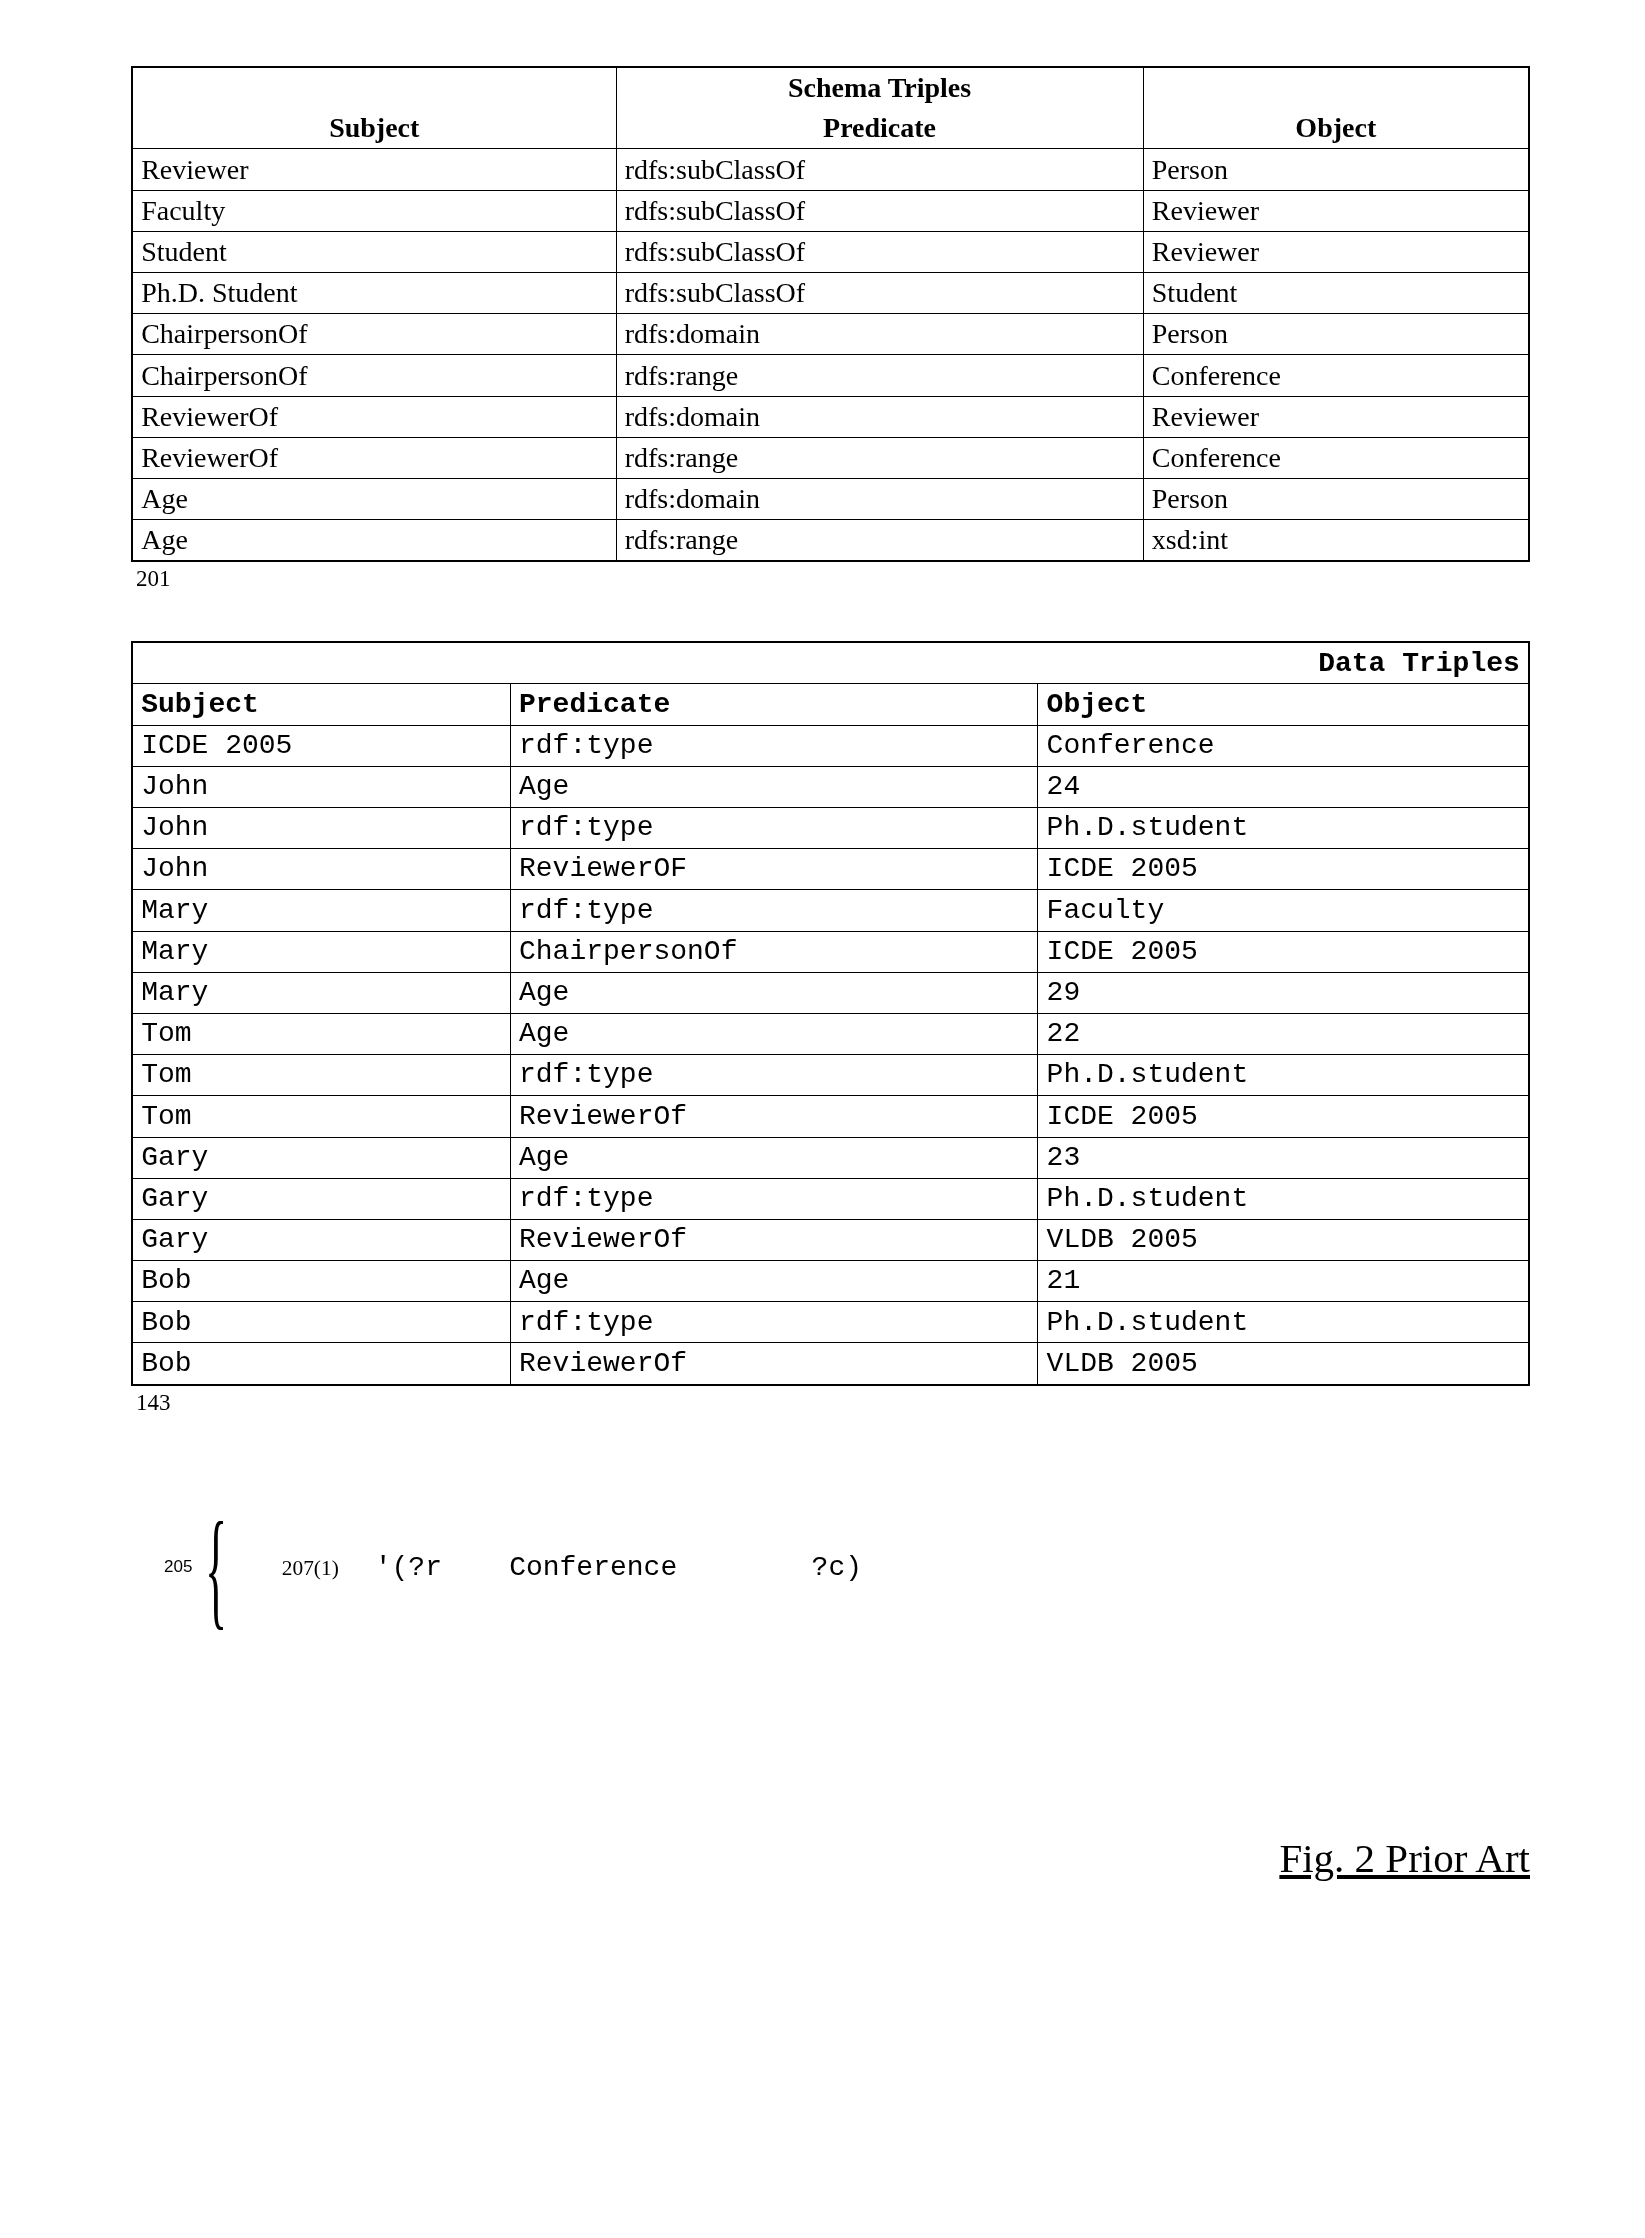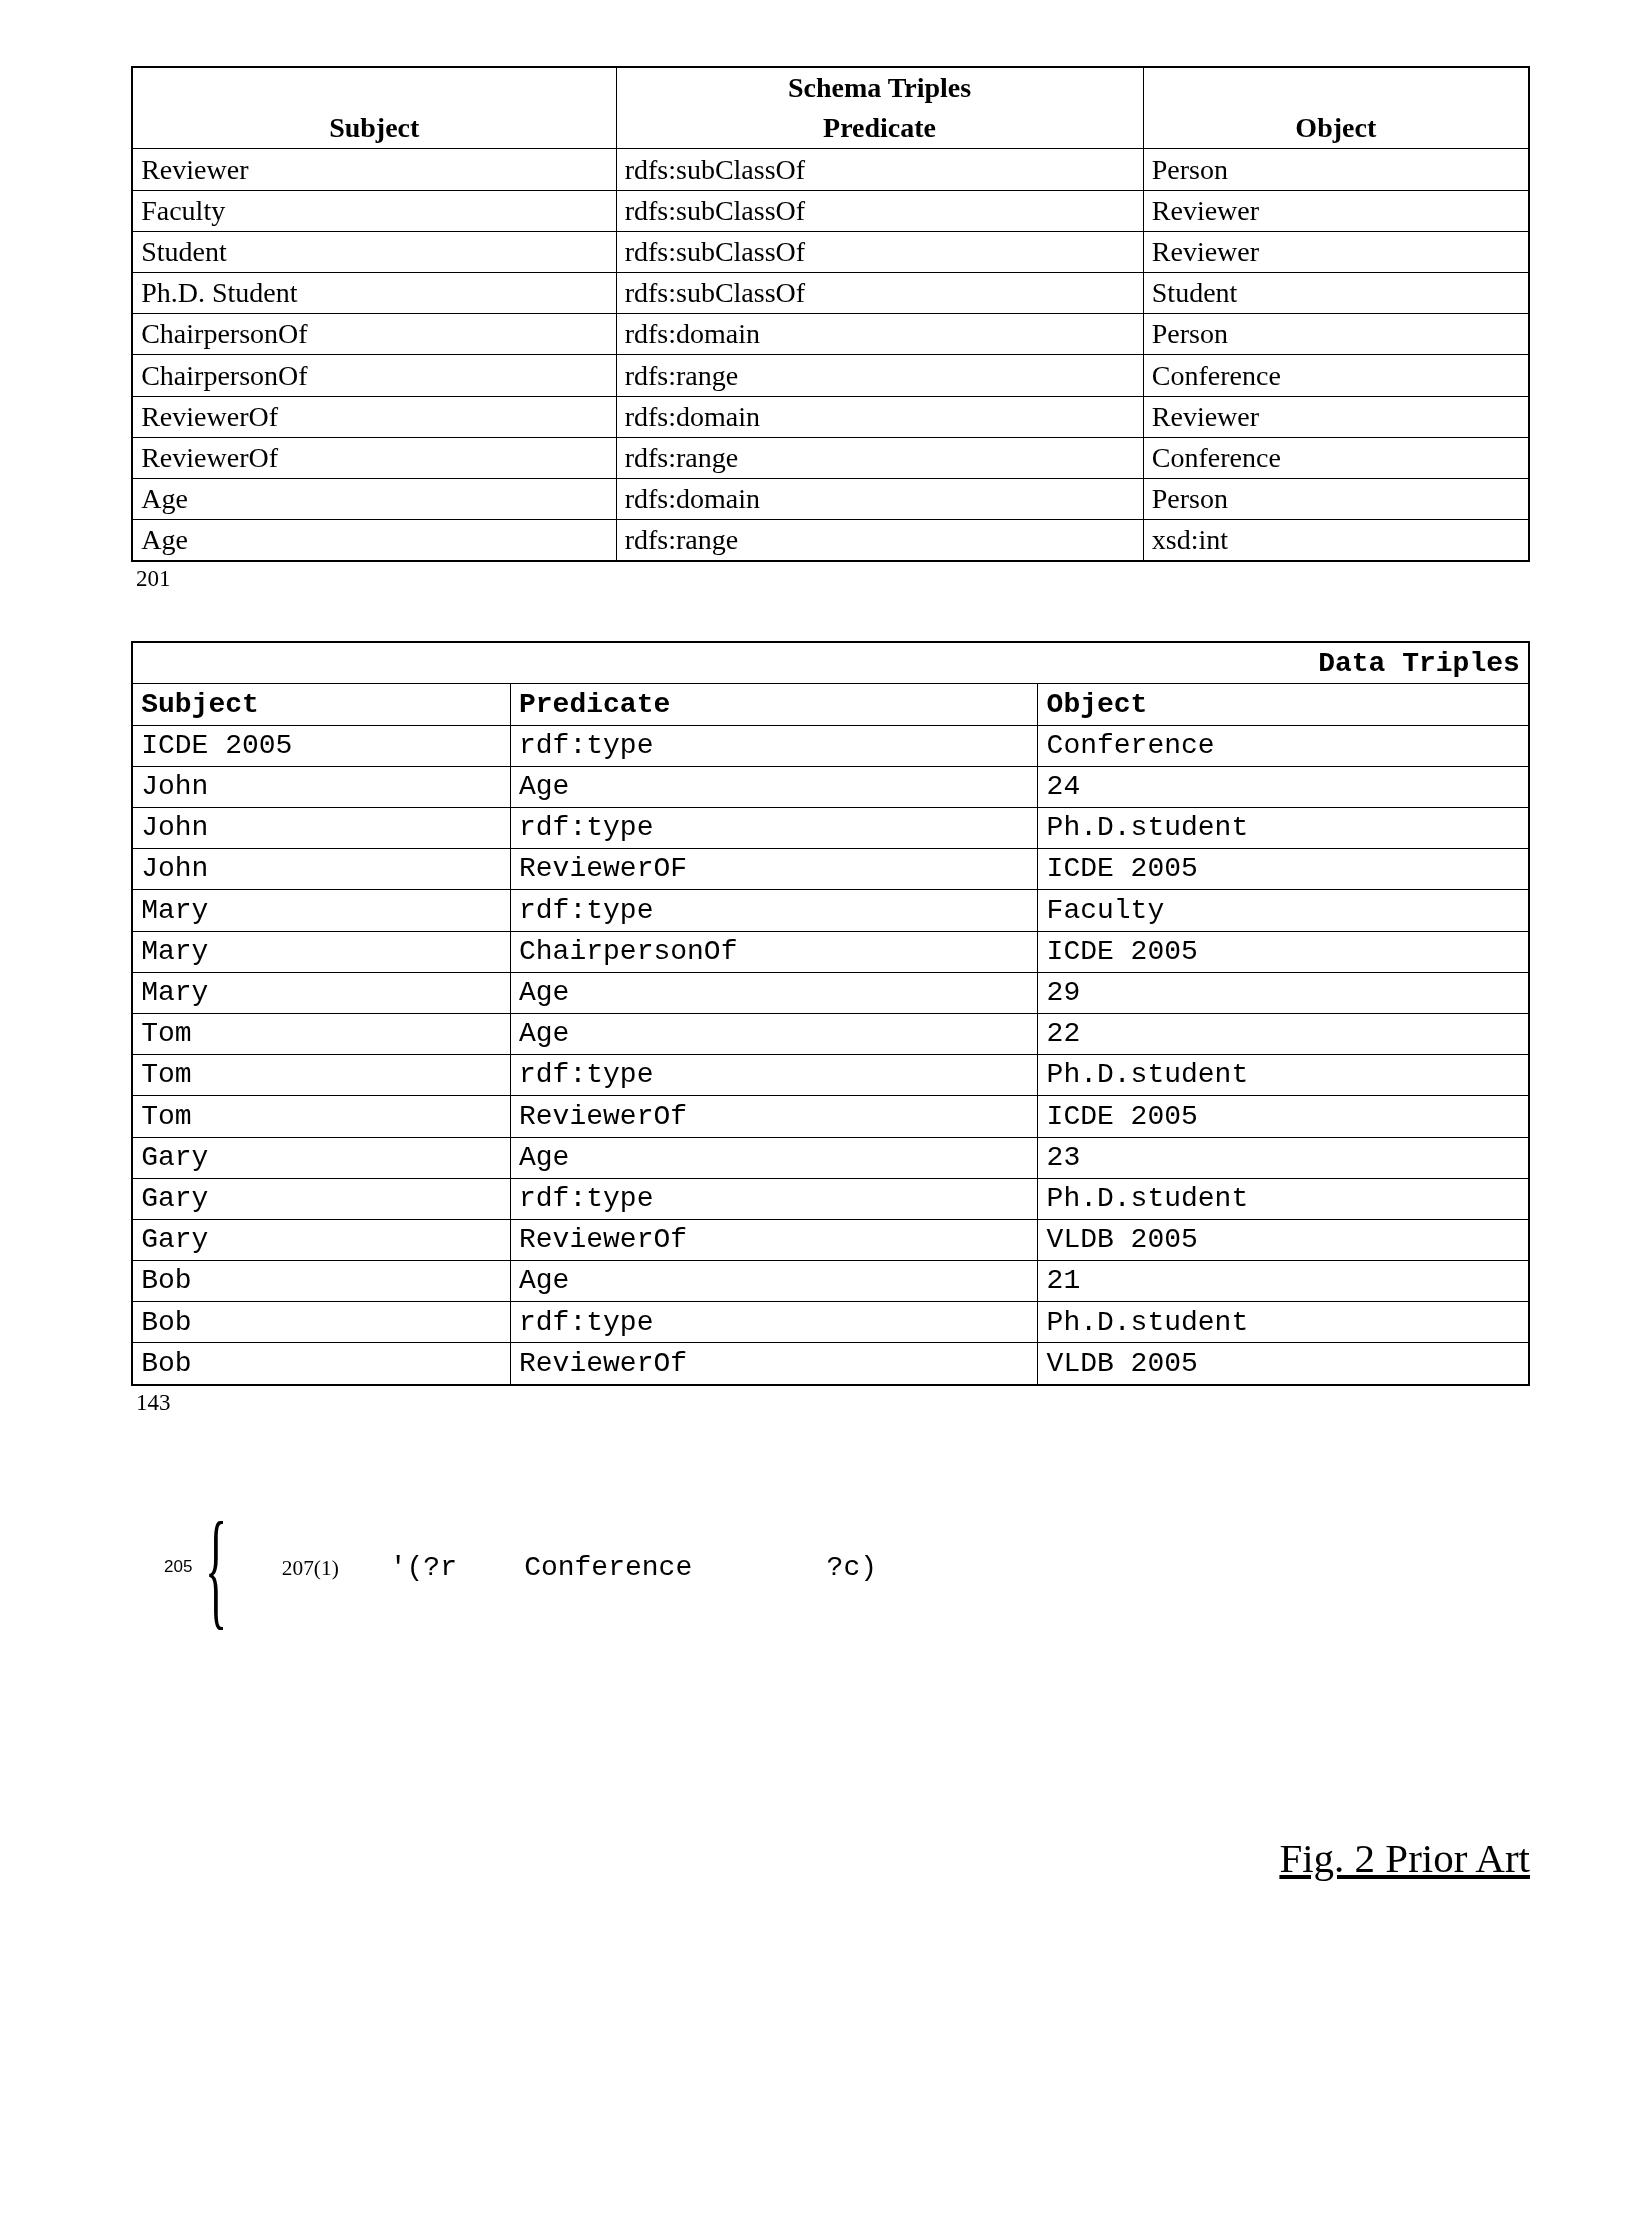--- a/index.html
+++ b/index.html
@@ -78,21 +78,21 @@
     transform-origin: left center;
   }
   .query-lines {
     display: flex;
     flex-direction: column;
     gap: 6.6px;
   }
   .query-line {
     display: flex;
     align-items: baseline;
-    gap: 26px;
+    gap: 11px;
     font-family: "Courier New", Courier, monospace;
     font-size: 28px;
     white-space: pre;
   }
   .line-tag {
     font-family: "Times New Roman", Times, serif;
     font-size: 21.4px;
     width: 82px;
   }
   .figure-caption {

